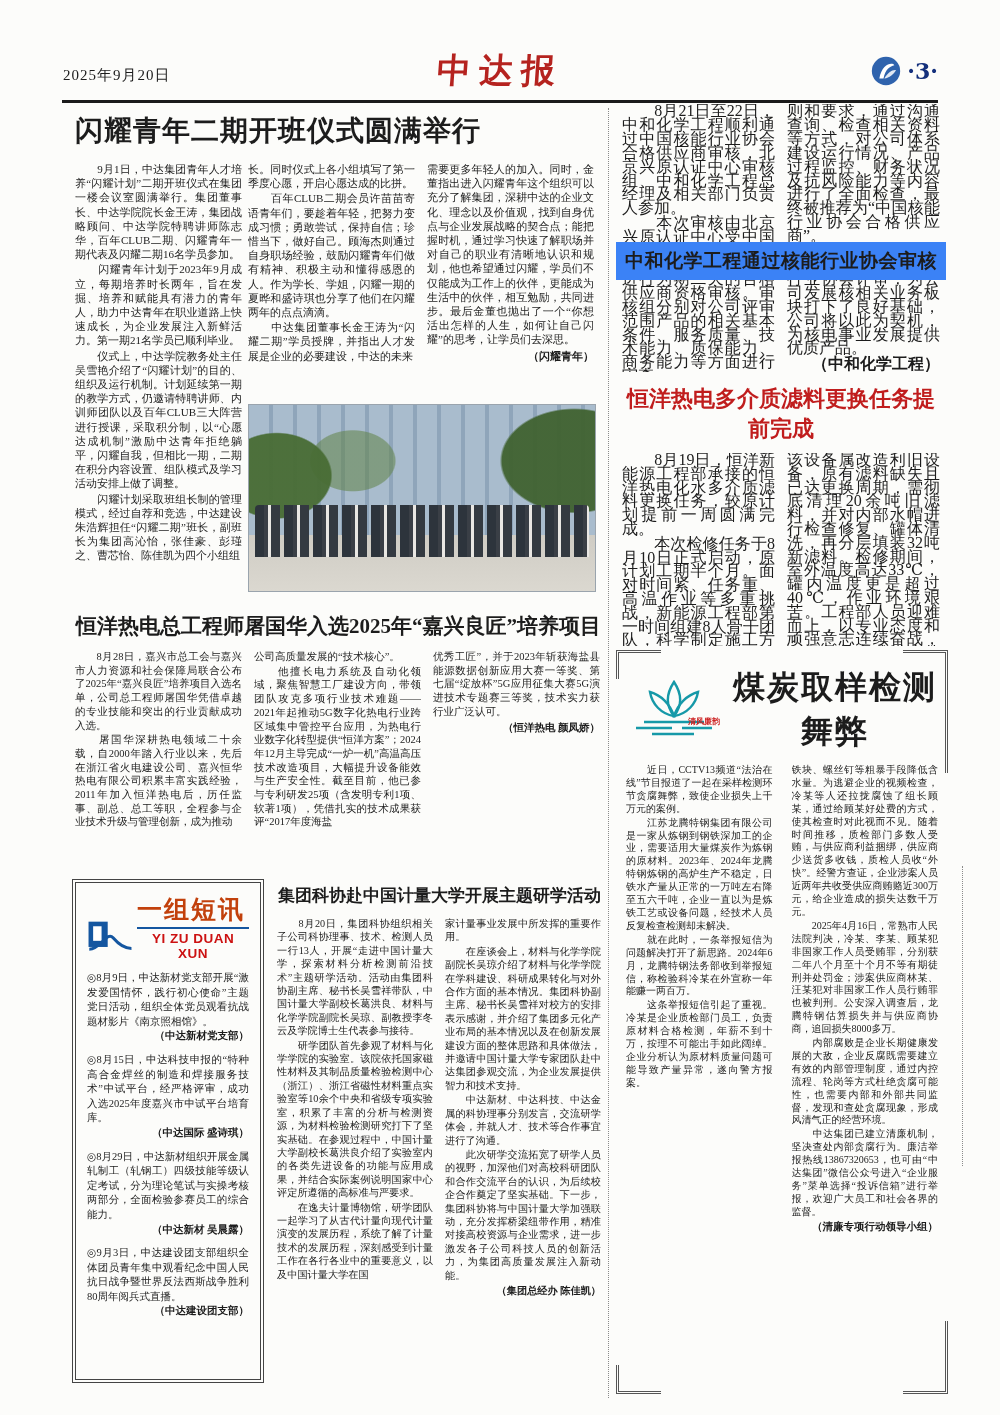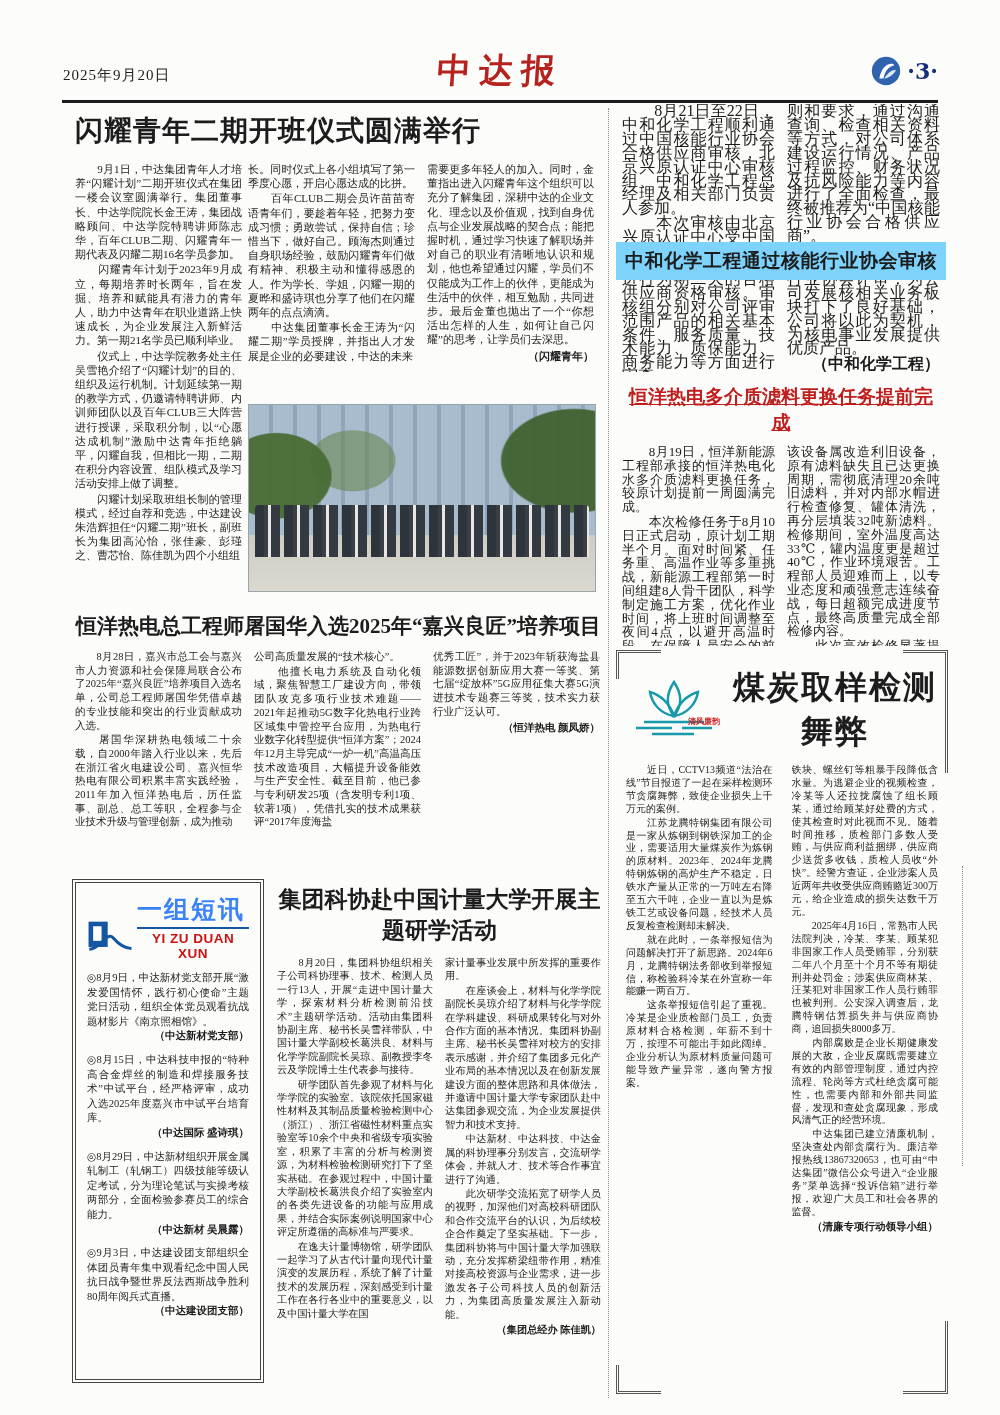--- a/index.html
+++ b/index.html
@@ -41,43 +41,43 @@
   .art2{position:absolute;left:75px;top:612px;width:527px;height:262px;overflow:hidden;}
   .art2 .title{font-size:21px;font-weight:bold;text-align:center;margin:0 0 10px 0;}
   .art2 .cols{gap:12px;align-items:flex-end;}
   .art2 .col{width:167px;font-size:10.5px;line-height:13.7px;height:208px;}
   
   .bottom-row{position:absolute;left:75px;top:882px;width:527px;height:512px;display:flex;gap:16px;}
   .duanxun{width:186px;height:498px;border:1px solid #444;outline:1px solid #444;outline-offset:2px;
            padding:10px 11px;box-sizing:border-box;overflow:hidden;}
   .dx-logo{display:flex;align-items:flex-end;gap:4px;}
   .dx-titles{display:flex;flex-direction:column;}
-  .dx-title{font-size:25px;font-weight:bold;color:#3b82f6;letter-spacing:2px;
+  .dx-title{font-size:25px;font-weight:bold;color:#c2410c;letter-spacing:2px;
             font-family:"DejaVu Serif",serif;border-bottom:2px solid #1456a0;padding-bottom:1px;}
   .dx-pinyin{font-size:13.5px;font-weight:bold;color:#cc1111;letter-spacing:.5px;
              font-family:"Liberation Sans",sans-serif;text-align:center;margin-top:2px;}
   .dx-items{margin-top:10px;font-size:10.5px;line-height:14.6px;}
   .dx-items .para{margin-bottom:0;}
   .dx-items .sig{margin:0 0 9px 0;}
   .kexie{flex:1;overflow:hidden;}
-  .kexie .title{font-size:23px;font-weight:bold;text-align:center;margin:2px 0 10px 0;}
+  .kexie .title{font-size:17px;font-weight:bold;text-align:center;margin:2px 0 10px 0;}
   .kexie .cols{gap:12px;}
   .kexie .col{width:156px;font-size:10.2px;line-height:13.4px;height:452px;}
   
   .v-divider{position:absolute;left:608px;top:108px;height:1290px;border-left:1px dotted #8a8a8a;}
   .v-divider2{position:absolute;left:962px;top:866px;height:300px;border-left:1px dotted #8a8a8a;}
   .artA{position:absolute;left:622px;top:104px;width:318px;height:272px;}
   .artA .cols{gap:12px;height:268px;}
   .artA .col{width:153px;font-size:16px;line-height:13.9px;}
-  .artA .headline{position:absolute;left:-6px;right:-6px;top:138px;background:#7dd3fc;
+  .artA .headline{position:absolute;left:-6px;right:-6px;top:138px;background:#3b82f6;
       font-size:19px;font-weight:bold;text-align:center;padding:6px 0;letter-spacing:.5px;}
   .artB{position:absolute;left:622px;top:384px;width:318px;height:262px;overflow:hidden;}
-  .artB .title{font-size:19px;font-weight:bold;color:#c01d1d;text-align:center;margin:0 0 9px 0;text-decoration:underline;}
+  .artB .title{font-size:22px;font-weight:bold;color:#c01d1d;text-align:center;margin:0 0 9px 0;}
   .artB .cols{gap:12px;}
-  .artB .col{width:153px;font-size:13px;line-height:13.8px;height:224px;}
+  .artB .col{width:153px;font-size:16px;line-height:13.8px;height:224px;}
   .artC{position:absolute;left:616px;top:650px;width:332px;height:752px;padding:12px 10px 0 10px;box-sizing:border-box;}
   .corner{position:absolute;width:42px;height:26px;}
   .corner.tl{left:0;top:0;border-top:3px double #555;border-left:3px double #555;}
   .corner.tr{right:0;top:0;border-top:3px double #555;border-right:3px double #555;height:120px;}
   .corner.bl{left:0;bottom:8px;border-bottom:3px double #555;border-left:3px double #555;}
   .corner.br{right:0;bottom:8px;border-bottom:3px double #555;border-right:3px double #555;height:70px;}
   .artC-head{display:flex;align-items:center;gap:10px;margin:4px 0 10px 0;}
   .lotus{position:relative;width:96px;height:64px;flex:0 0 auto;}
   .lotus-label{position:absolute;right:2px;bottom:16px;font-size:8px;font-weight:bold;color:#c22;
                letter-spacing:0;line-height:1;}

